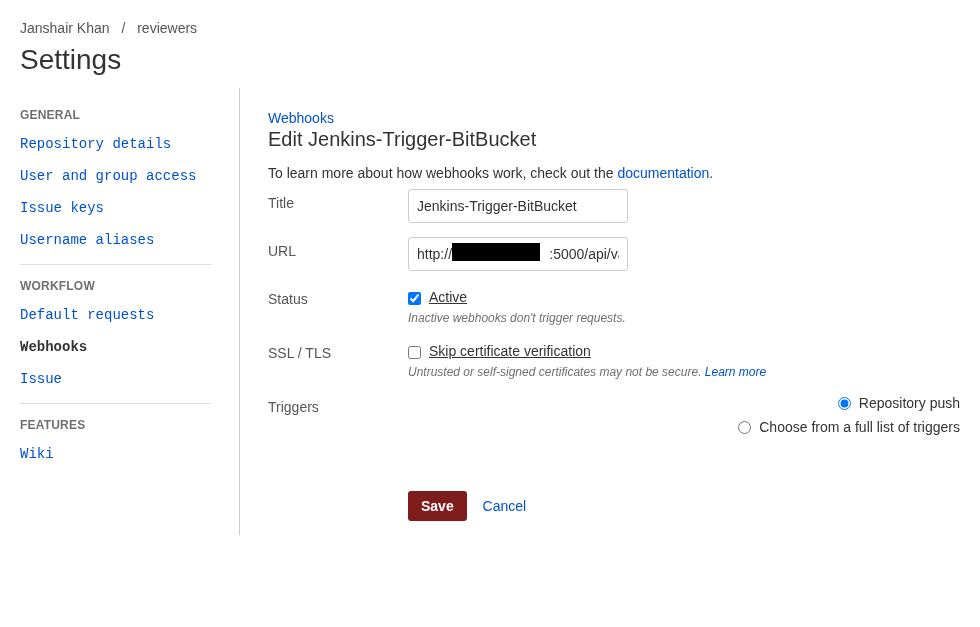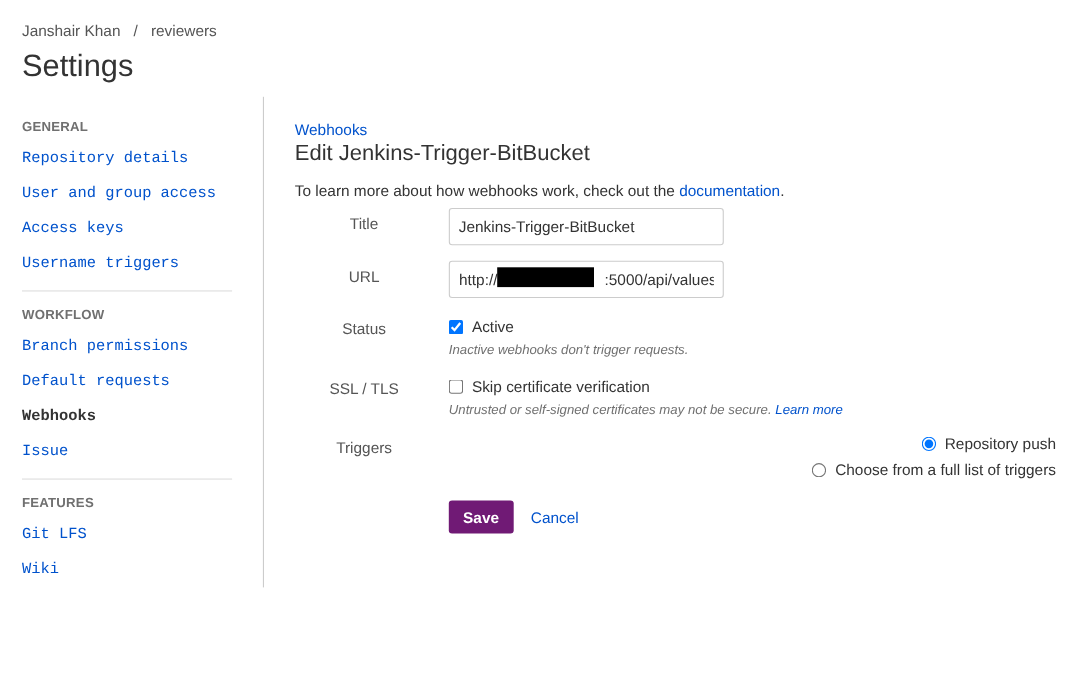--- a/index.html
+++ b/index.html
@@ -70,64 +70,65 @@
     }
     .learn-text { font-size: 14px; color: #333; margin-bottom: 8px; }
     .learn-text a { color: #0052CC; cursor: pointer; }
     .form-row {
       display: flex;
       align-items: flex-start;
       margin-bottom: 14px;
     }
     .form-label {
       width: 140px;
-      text-align: center;
+      text-align: left;
       padding-right: 14px;
       font-size: 14px;
       color: #555;
       padding-top: 6px;
     }
     .form-field { flex: 1; }
     input[type="text"] {
-      width: 250px;
+      width: 220px;
       height: 32px;
       border: 1px solid #ccc;
       border-radius: 3px;
       padding: 16px 8px;
       font-size: 14px;
       font-family: inherit;
       color: #333;
     }
     .url-input { position: relative; display: inline-block; }
     .redact {
       position: absolute;
       top: 6px;
       left: 44px;
       height: 18px;
       width: 88px;
       background: #000;
     }
-    .check-row { display: flex; align-items: center; gap: 8px; padding-top: 4px; }
+    .check-row { display: flex; align-items: flex-end; gap: 8px; padding-top: 4px; text-decoration: underline; }
     .radio-row { display: flex; align-items: center; gap: 8px; padding-top: 2px; padding-bottom: 6px; justify-content: flex-end; }
     .help-text {
       font-size: 12px;
       color: #707070;
       margin-top: 6px;
       font-style: italic;
     }
     .help-text a { color: #0052CC; cursor: pointer; }
     .btn-save {
-      background: #701a75;
+      background: #7f1d1d;
       color: #fff;
       border: none;
       border-radius: 3px;
       padding: 7px 13px;
       font-size: 14px;
       font-weight: 700;
       cursor: pointer;
+      margin-top: 36px;
     }
     .btn-cancel {
       background: none;
       border: none;
       color: #0052CC;
       font-size: 14px;
       margin-left: 12px;
       cursor: pointer;
     }
     input[type="checkbox"], input[type="radio"] { cursor: pointer; }
@@ -142,31 +143,29 @@
     <span class="sep">/</span>
     <span>reviewers</span>
   </div>
   <h1 class="page-title">Settings</h1>
 
   <div class="columns">
     <div class="sidebar">
       <div class="section-header">GENERAL</div>
       <a class="sidebar-item">Repository details</a>
       <a class="sidebar-item">User and group access</a>
-      <a class="sidebar-item">Access keys</a>
-      <a class="sidebar-item">Username triggers</a>
+      <a class="sidebar-item">Issue keys</a>
+      <a class="sidebar-item">Username aliases</a>
       <hr>
       <div class="section-header">WORKFLOW</div>
-      <a class="sidebar-item">Branch permissions</a>
       <a class="sidebar-item">Default requests</a>
       <a class="sidebar-item active">Webhooks</a>
       <a class="sidebar-item">Issue</a>
       <hr>
       <div class="section-header">FEATURES</div>
-      <a class="sidebar-item">Git LFS</a>
       <a class="sidebar-item">Wiki</a>
     </div>
 
     <div class="main">
       <a class="webhooks-link">Webhooks</a>
       <h2 class="form-title">Edit Jenkins-Trigger-BitBucket</h2>
       <div class="learn-text">
         <span>To learn more about how webhooks work, check out the </span><a>documentation</a><span>.</span>
       </div>
 

